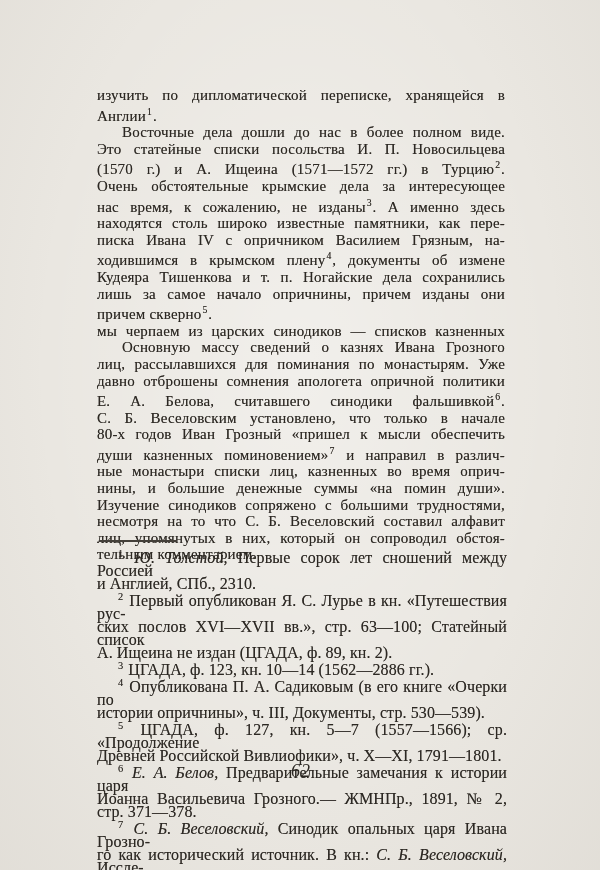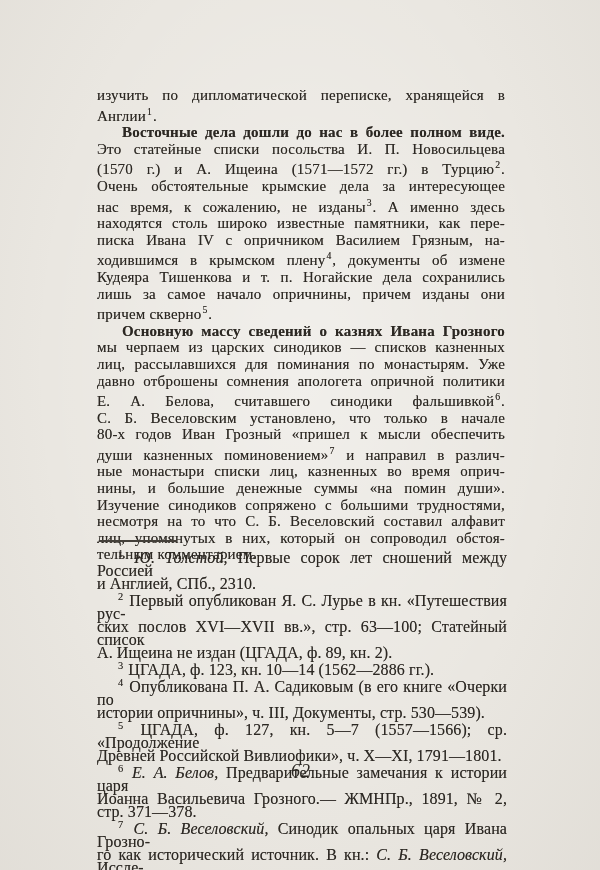--- a/index.html
+++ b/index.html
@@ -20,21 +20,21 @@
     text-shadow:0 0 0.5px rgba(44,40,35,0.55);
   }
   .foot {
     position:absolute; left:97px; top:548px; width:410px;
     font-size:16px; line-height:12.9px; letter-spacing:0.1px;
     text-shadow:0 0 0.4px rgba(44,40,35,0.5);
   }
   .line { white-space:normal; }
   .just { text-align:justify; text-align-last:justify; }
   .left { text-align:left; text-align-last:left; }
-  .main .indent { text-indent:25px;font-weight:bold; }
+  .main .indent { text-indent:25px; }
   .foot .indent { text-indent:20px; }
   .sup {
     font-size:65%; vertical-align:super; letter-spacing:0;
     padding:0 1px;
   }
   .ital { font-style:italic; }
   .rule {
     position:absolute; left:99px; top:540px; width:78px; height:2px;
     background:var(--rule);
   }
@@ -55,22 +55,22 @@
       <div class="line just"><span>Это статейные списки посольства И. П. Новосильцева</span></div>
       <div class="line just"><span>(1570 г.) и А. Ищеина (1571—1572 гг.) в Турцию</span><span class="sup">2</span><span>.</span></div>
       <div class="line just"><span>Очень обстоятельные крымские дела за интересующее</span></div>
       <div class="line just"><span>нас время, к сожалению, не изданы</span><span class="sup">3</span><span>. А именно здесь</span></div>
       <div class="line just"><span>находятся столь широко известные памятники, как пере-</span></div>
       <div class="line just"><span>писка Ивана IV с опричником Василием Грязным, на-</span></div>
       <div class="line just"><span>ходившимся в крымском плену</span><span class="sup">4</span><span>, документы об измене</span></div>
       <div class="line just"><span>Кудеяра Тишенкова и т. п. Ногайские дела сохранились</span></div>
       <div class="line just"><span>лишь за самое начало опричнины, причем изданы они</span></div>
       <div class="line left"><span>причем скверно</span><span class="sup">5</span><span>.</span></div>
+      <div class="line just"><span>мы черпаем из царских синодиков — списков казненных</span></div>
       <div class="line just indent"><span>Основную массу сведений о казнях Ивана Грозного</span></div>
-      <div class="line just"><span>мы черпаем из царских синодиков — списков казненных</span></div>
       <div class="line just"><span>лиц, рассылавшихся для поминания по монастырям. Уже</span></div>
       <div class="line just"><span>давно отброшены сомнения апологета опричной политики</span></div>
       <div class="line just"><span>Е. А. Белова, считавшего синодики фальшивкой</span><span class="sup">6</span><span>.</span></div>
       <div class="line just"><span>С. Б. Веселовским установлено, что только в начале</span></div>
       <div class="line just"><span>80-х годов Иван Грозный «пришел к мысли обеспечить</span></div>
       <div class="line just"><span>души казненных поминовением»</span><span class="sup">7</span><span> и направил в различ-</span></div>
       <div class="line just"><span>ные монастыри списки лиц, казненных во время оприч-</span></div>
       <div class="line just"><span>нины, и большие денежные суммы «на помин души».</span></div>
       <div class="line just"><span>Изучение синодиков сопряжено с большими трудностями,</span></div>
       <div class="line just"><span>несмотря на то что С. Б. Веселовский составил алфавит</span></div>

